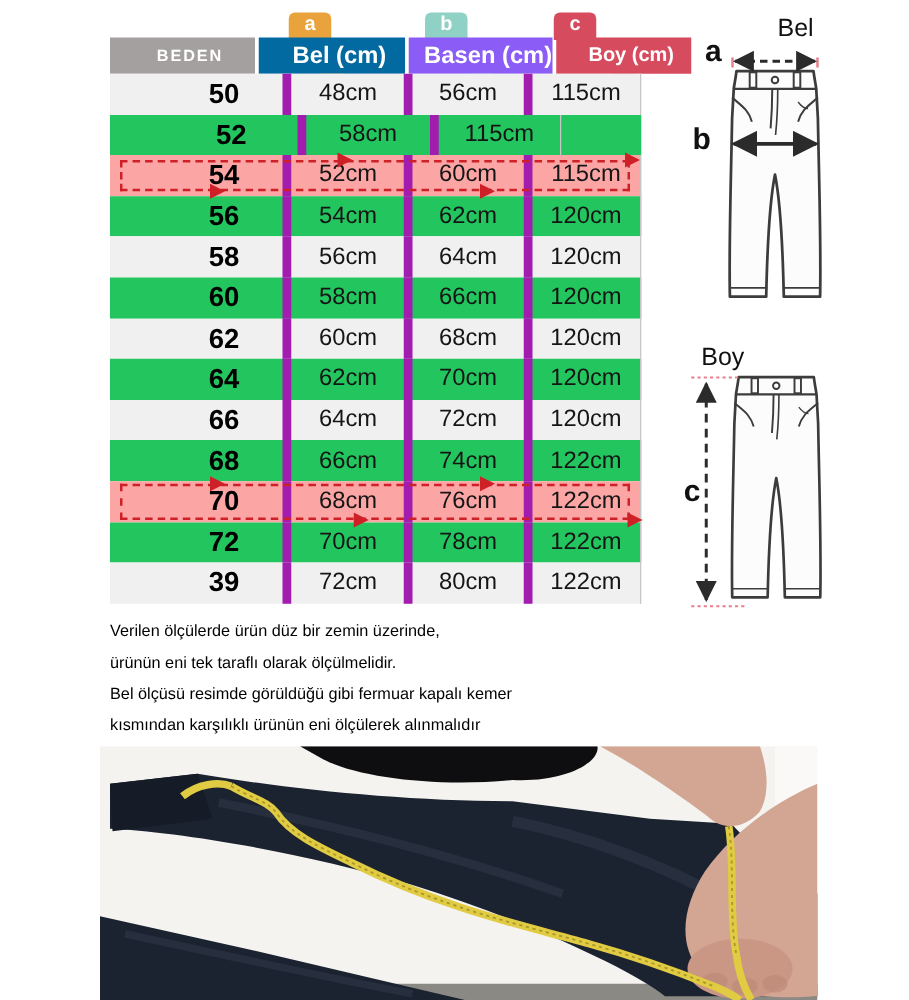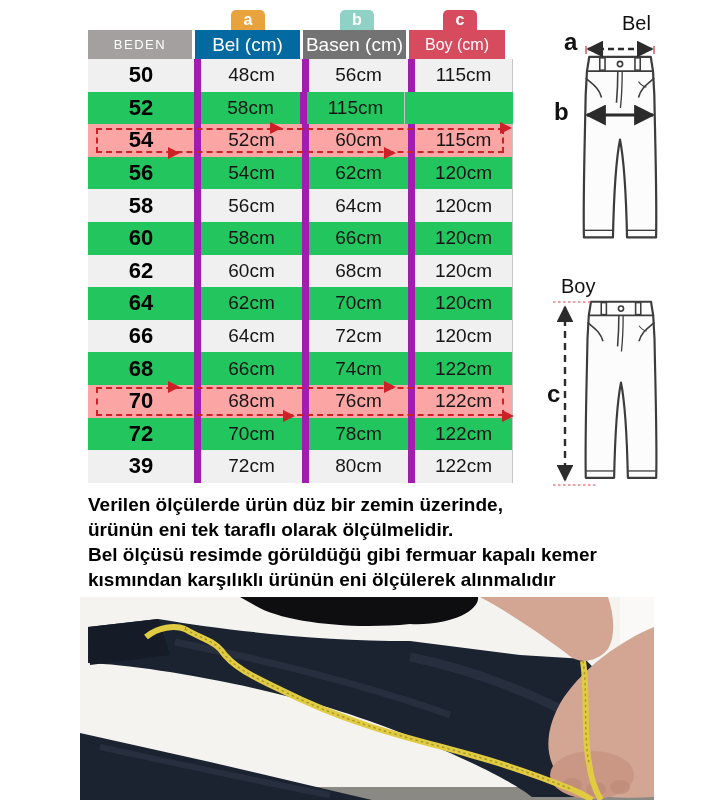--- a/index.html
+++ b/index.html
@@ -14,37 +14,37 @@
   .tab {
     position:absolute; top:0; width:34px; height:22px; border-radius:5px 5px 0 0;
     color:#fff; font-weight:bold; font-size:16px; text-align:center; line-height:20px;
   }
   .tab-a { left:143px; background:#E8A33C; }
   .tab-b { left:252px; background:#8FD1C5; }
   .tab-c { left:355px; background:#D74B5F; }
 
   .thead { position:absolute; top:20px; left:0; height:29px; display:flex; }
   .th {
-    height:29px; color:#fff; font-weight:normal;
-    display:flex; align-items:center; justify-content:center; position:relative;
+    height:29px; color:#fff; font-weight:bold;
+    display:flex; align-items:center; justify-content:center; position:relative;padding-left:12px;
   }
   .th-size  { width:104px; background:#A5A0A0; font-size:13px; letter-spacing:1.5px; margin-right:3px; }
   .th-bel   { width:105px; background:#E8A33C; font-size:19px; margin-right:3px; }
   .th-basen { width:103px; background:#8FD1C5; font-size:19px; margin-right:3px; }
   .th-boy   { width:96px; background:#D74B5F; font-size:16px; }
   .th-bel::after, .th-basen::after, .th-boy::after {
     content:""; position:absolute; bottom:-7px; left:50%; margin-left:-9px;
     border-left:9px solid transparent; border-right:9px solid transparent;
   }
   .th-bel::after   { border-top:7px solid #E8A33C; }
   .th-basen::after { border-top:7px solid #8FD1C5; }
   .th-boy::after   { border-top:7px solid #D74B5F; }
 
   .tbody { position:absolute; top:49px; left:0; width:425px; }
-  .trow  { display:flex; height:32.6px; }
+  .trow  { display:flex; height:32.6px;padding-left:44px; }
   .trow.light { background:#F1F0F0; }
   .trow.dark  { background:#22c55e; }
   .trow.hl    { background:#fca5a5; }
   .cell { display:flex; align-items:center; justify-content:center; height:100%; box-sizing:border-box; }
   .size-cell { width:106px; font-weight:bold; font-size:22px; color:#000; }
   .val-cell  { width:108px; font-size:19px; color:#151515; border-left:7px solid #a21caf; }
   .val-cell.c2 { width:106px; }
   .val-cell.c3 { width:105px; border-right:1px solid #C6C6C6; }
 
   .hl-box {
@@ -67,21 +67,21 @@
   .dlabel { position:absolute; color:#111; }
   .bel-label { left:72px; top:0;  font-size:20px; }
   .a-label   { left:14px; top:16px; }
   .b-label   { left:4px;  top:86px; }
   .boy-label { left:16px; top:0;  font-size:20px; }
   .c-label   { left:2px;  top:105px; }
   .letter    { font-size:24px; font-weight:bold; }
 
   
   .note { position:absolute; left:88px; top:492px; width:560px; color:#000;
-          font-size:19px; font-weight:bold; line-height:25px; }
+          font-size:13px; font-weight:normal; line-height:25px; }
 
   
   .photo { position:absolute; left:80px; top:597px; width:574px; height:203px; }
 </style>
 </head>
 <body>
 
 <div class="page">
 
   <svg width="0" height="0" style="position:absolute">
@@ -108,21 +108,21 @@
 
   <div class="table-wrap">
 
     <div class="tab tab-a" style="background: rgb(232, 163, 60);">a</div>
     <div class="tab tab-b" style="background: rgb(143, 209, 197);">b</div>
     <div class="tab tab-c" style="background: rgb(215, 75, 95);">c</div>
 
     <div class="thead">
       <div class="th th-size" style="background: rgb(165, 160, 160);">BEDEN</div>
       <div class="th th-bel" style="background: #0369a1;">Bel (cm)</div>
-      <div class="th th-basen" style="background: #737373;">Basen (cm)</div>
+      <div class="th th-basen" style="background: #8b5cf6;">Basen (cm)</div>
       <div class="th th-boy" style="background: rgb(215, 75, 95);">Boy (cm)</div>
     </div>
 
     <div class="tbody">
       <div class="trow light">
         <div class="cell size-cell">50</div>
         <div class="cell val-cell c1">48cm</div>
         <div class="cell val-cell c2">56cm</div>
         <div class="cell val-cell c3">115cm</div>
       </div>

